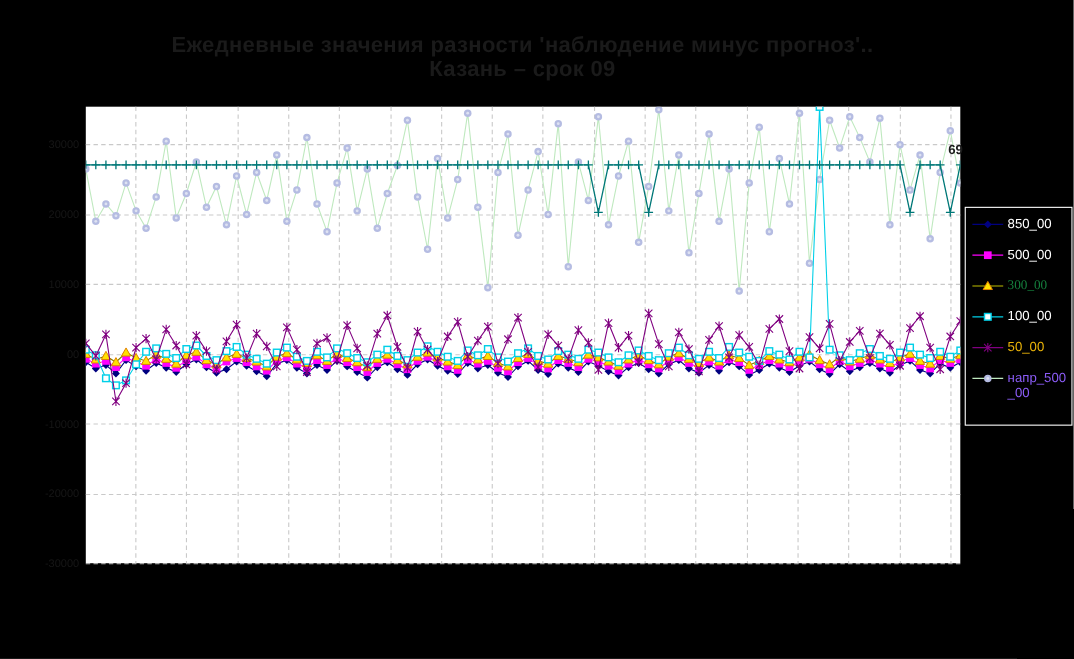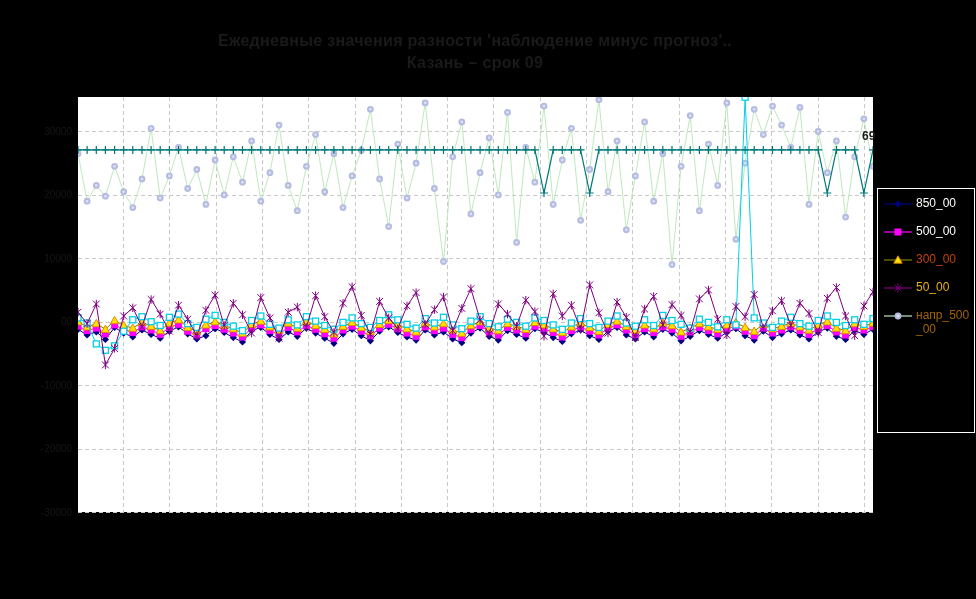--- a/index.html
+++ b/index.html
@@ -3,26 +3,26 @@
 <meta charset="utf-8">
 <style>
   html,body{margin:0;padding:0;}
   body{
     width:976px;height:599px;overflow:hidden;position:relative;
     background:#000;font-family:"Liberation Sans",sans-serif;
   }
   #stage{position:absolute;inset:0;width:976px;height:599px;}
   #chart-title{
     position:absolute;left:80px;top:30px;width:790px;
-    text-align:center;font-weight:bold;font-size:16px;line-height:22px;
+    text-align:center;font-weight:bold;font-size:20px;line-height:22px;
     letter-spacing:.3px;
   }
   #chart-svg{position:absolute;left:0;top:0;}
   #legend{
-    position:absolute;left:877px;top:188px;width:98px;height:245px;
+    position:absolute;left:877px;top:188px;width:98px;height:199px;
     box-sizing:border-box;border:1px solid #fff;background:#000;
     padding:7px 0 0 5px;
   }
   .legend-item{display:flex;align-items:flex-start;min-height:28px;font-size:12px;line-height:14px;}
   .legend-item svg{flex:0 0 auto;margin-top:2px;}
   .legend-label{white-space:pre-line;margin-left:3px;}
 </style>
 </head>
 <body style="background: rgb(0, 0, 0);">
 
@@ -820,35 +820,42 @@
         </svg>
         <span class="legend-label">850_00</span>
       </div>
       <div class="legend-item" style="color: rgb(255, 255, 255);">
         <svg width="30" height="12">
           <line x1="1" y1="6" x2="29" y2="6" stroke="#FF00FF" stroke-width="1.2"></line>
           <rect x="11.5" y="2.5" width="7" height="7" fill="#FF00FF"></rect>
         </svg>
         <span class="legend-label">500_00</span>
       </div>
-      <div class="legend-item" style="color: #c2410c;">
+      <div class="legend-item" style="color: #15803d; font-family: Liberation Serif, serif;">
         <svg width="30" height="12">
           <line x1="1" y1="6" x2="29" y2="6" stroke="#7F7F00" stroke-width="1.2"></line>
           <path d="M15 1.7999999999999998L19.2 9.2L10.8 9.2Z" fill="#FFE100" stroke="#E08000" stroke-width="0.9"></path>
         </svg>
         <span class="legend-label">300_00</span>
+      </div>
+      <div class="legend-item" style="color: rgb(255, 255, 255);">
+        <svg width="30" height="12">
+          <line x1="1" y1="6" x2="29" y2="6" stroke="#00D0E8" stroke-width="1.2"></line>
+          <rect x="12" y="3" width="6" height="6" fill="#FFFFFF" stroke="#00D0E8" stroke-width="1.3"></rect>
+        </svg>
+        <span class="legend-label">100_00</span>
       </div>
       <div class="legend-item" style="color: #eab308;">
         <svg width="30" height="12">
           <line x1="1" y1="6" x2="29" y2="6" stroke="#800080" stroke-width="1.2"></line>
           <path d="M15 1.7999999999999998L15 10.2M11.6 2.6L18.4 9.4M11.6 9.4L18.4 2.6" stroke="#800080" stroke-width="1" fill="none"></path>
         </svg>
         <span class="legend-label">50_00</span>
       </div>
-      <div class="legend-item" style="color: #a16207;">
+      <div class="legend-item" style="color: #8b5cf6;">
         <svg width="30" height="12">
           <line x1="1" y1="6" x2="29" y2="6" stroke="#BFE9BF" stroke-width="1.2"></line>
           <circle cx="15" cy="6" r="3.4" fill="#B5BCE2"></circle>
           <circle cx="15" cy="6" r="1.3" fill="#DEE2F2"></circle>
         </svg>
         <span class="legend-label">напр_500
 _00</span>
       </div>
     </div>
 </div>

